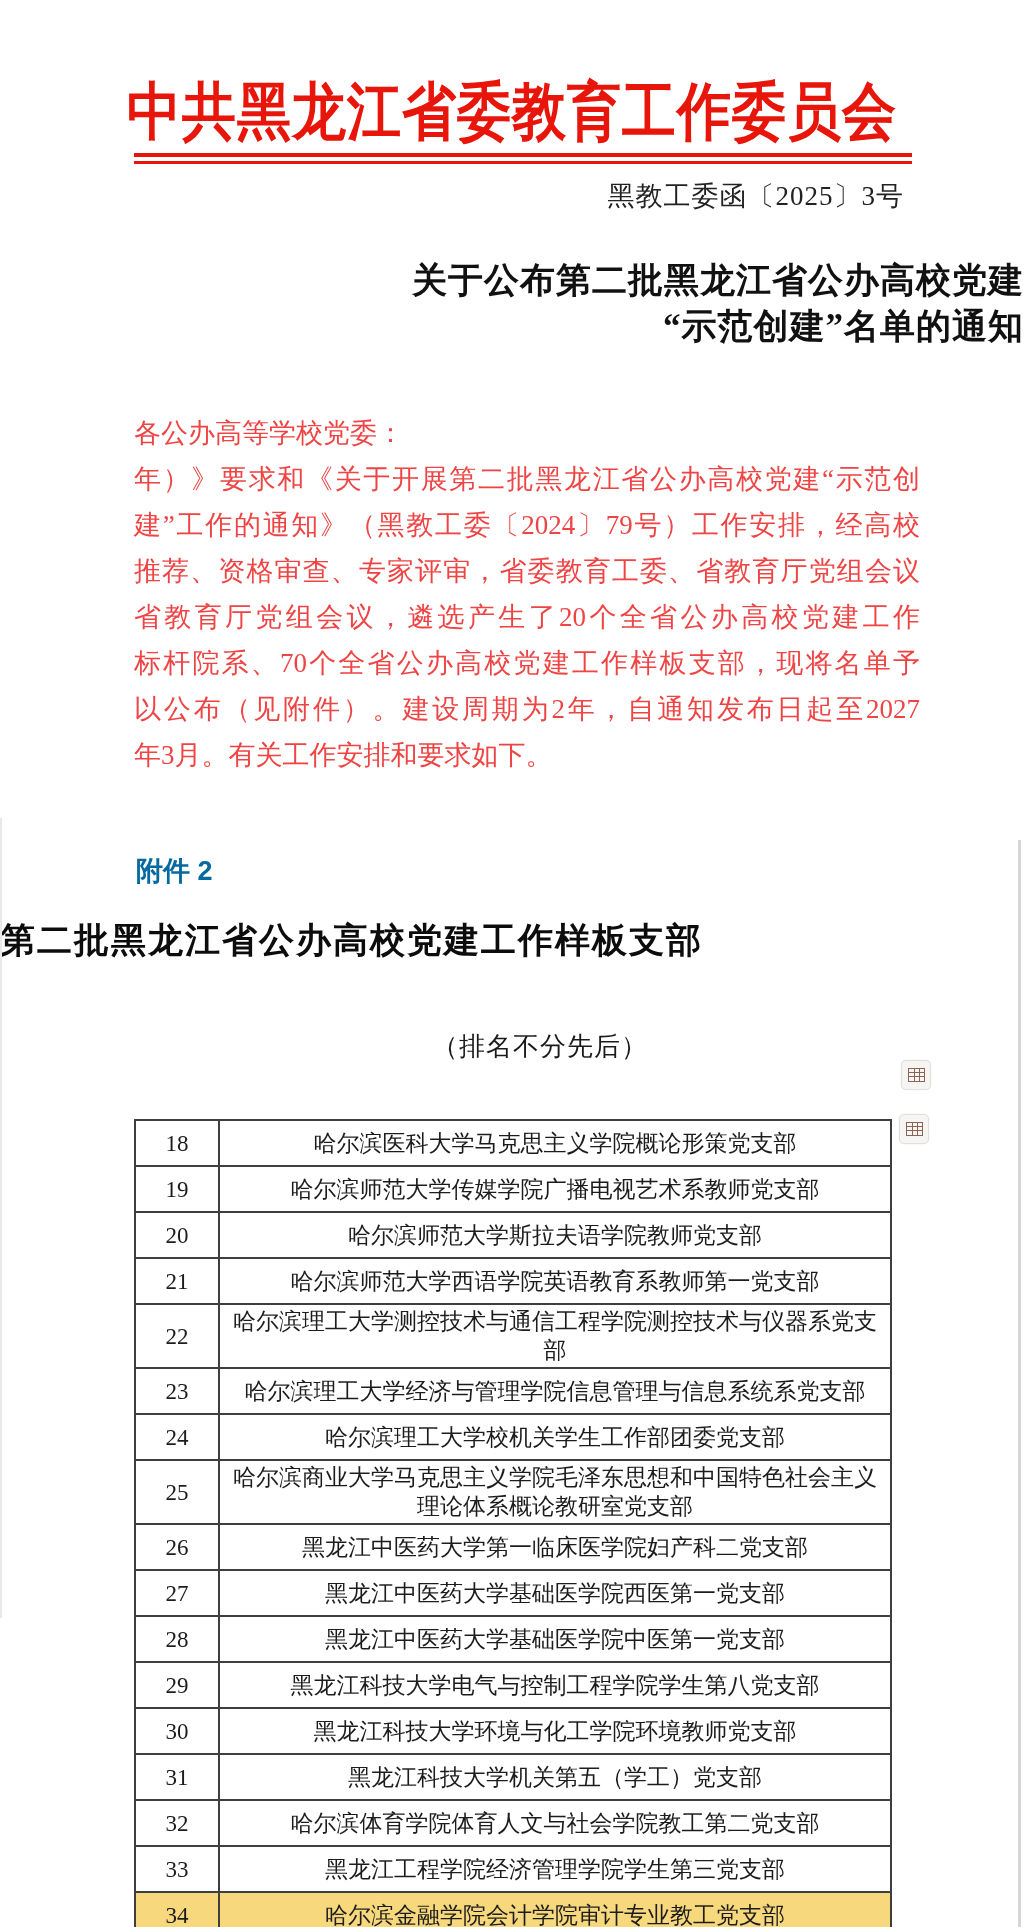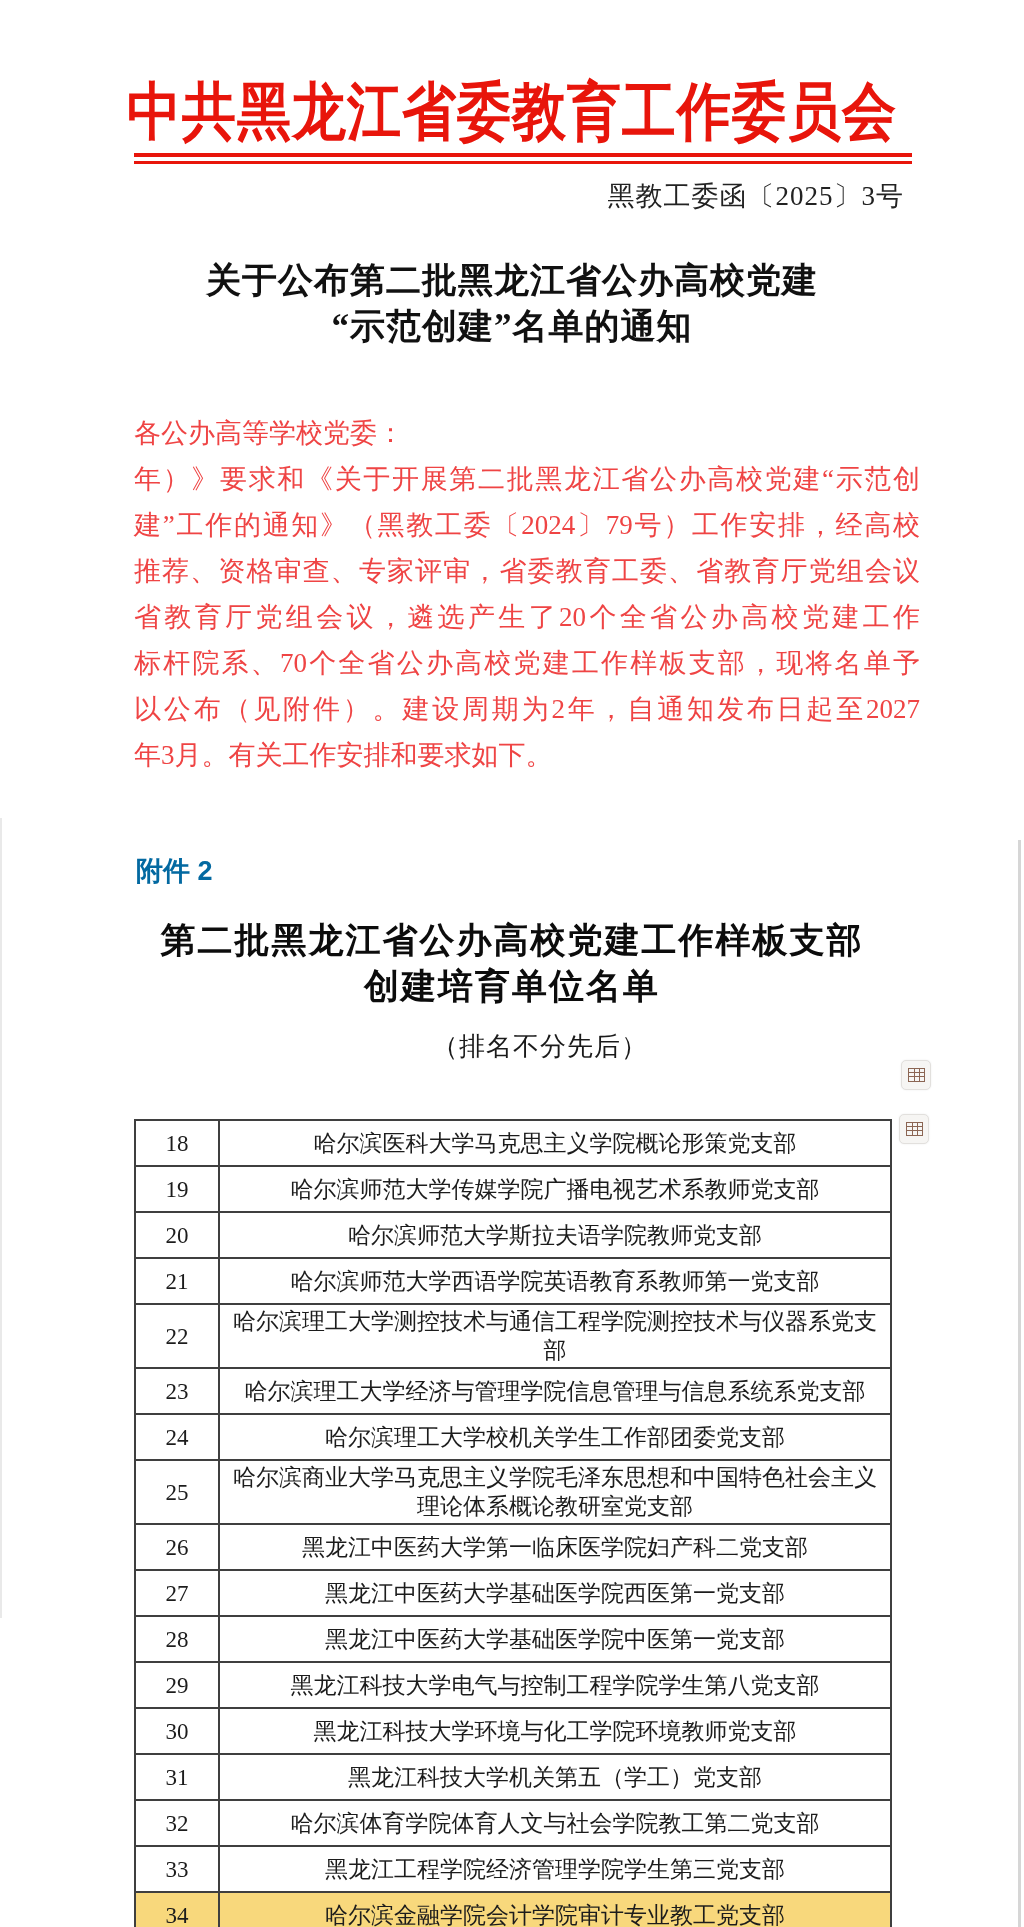--- a/index.html
+++ b/index.html
@@ -16,39 +16,39 @@
   .red-rule{
     position:absolute;top:153px;left:134px;width:778px;height:4px;
     border-top:4px solid #e8150b;border-bottom:3px solid #e8150b;
   }
   .doc-number{
     position:absolute;top:178px;left:134px;width:770px;text-align:right;
     font-size:27px;color:#222;letter-spacing:1px;
   }
   
   .notice-title{
-    position:absolute;top:258px;left:0;width:1024px;text-align:center;
+    position:absolute;top:258px;left:0;width:1024px;text-align:right;
     font-size:35px;font-weight:bold;line-height:46px;color:#111;letter-spacing:1px;
   }
   
   .body-block{
     position:absolute;top:410px;left:134px;width:786px;
     font-size:27px;line-height:46px;color:#ef4444;
   }
   .body-line{white-space:nowrap;}
   .jline{white-space:normal;text-align:justify;text-align-last:justify;}
   .indent{text-indent:54px;}
   .attachment-label{
     position:absolute;top:853px;left:136px;
     font-family:"Liberation Sans","DejaVu Sans",sans-serif;
     font-size:27px;font-weight:bold;color:#0369a1;
   }
   
   .attach-title{
-    position:absolute;top:918px;left:0;width:1024px;text-align:center;
+    position:absolute;top:918px;left:0;width:1024px;
     font-size:35px;font-weight:bold;line-height:46px;color:#0c0c0c;letter-spacing:2px;
   }
   .attach-subtitle{
     position:absolute;top:1029px;left:0;width:1024px;text-align:center;
     font-size:26px;color:#1a1a1a;letter-spacing:1px;padding-left:28px;
   }
   
   .hdr-table,.unit-table{
     position:absolute;left:134px;width:758px;border-collapse:collapse;table-layout:fixed;
   }
@@ -103,21 +103,20 @@
     <div class="jline">省教育厅党组会议，遴选产生了20个全省公办高校党建工作</div>
     <div class="jline">标杆院系、70个全省公办高校党建工作样板支部，现将名单予</div>
     <div class="jline">以公布（见附件）。建设周期为2年，自通知发布日起至2027</div>
     <div class="body-line">年3月。有关工作安排和要求如下。</div>
   </div>
 
   <div class="attachment-label">附件 2</div>
 
   <div class="attach-title">
     <div>第二批黑龙江省公办高校党建工作样板支部</div>
-    <div>创建培育单位名单</div>
   </div>
   <div class="attach-subtitle">（排名不分先后）</div>
 
 
   <table class="unit-table">
     <tbody>
         <tr>
           <td class="col-no">18</td>
           <td>哈尔滨医科大学马克思主义学院概论形策党支部</td>
         </tr>

